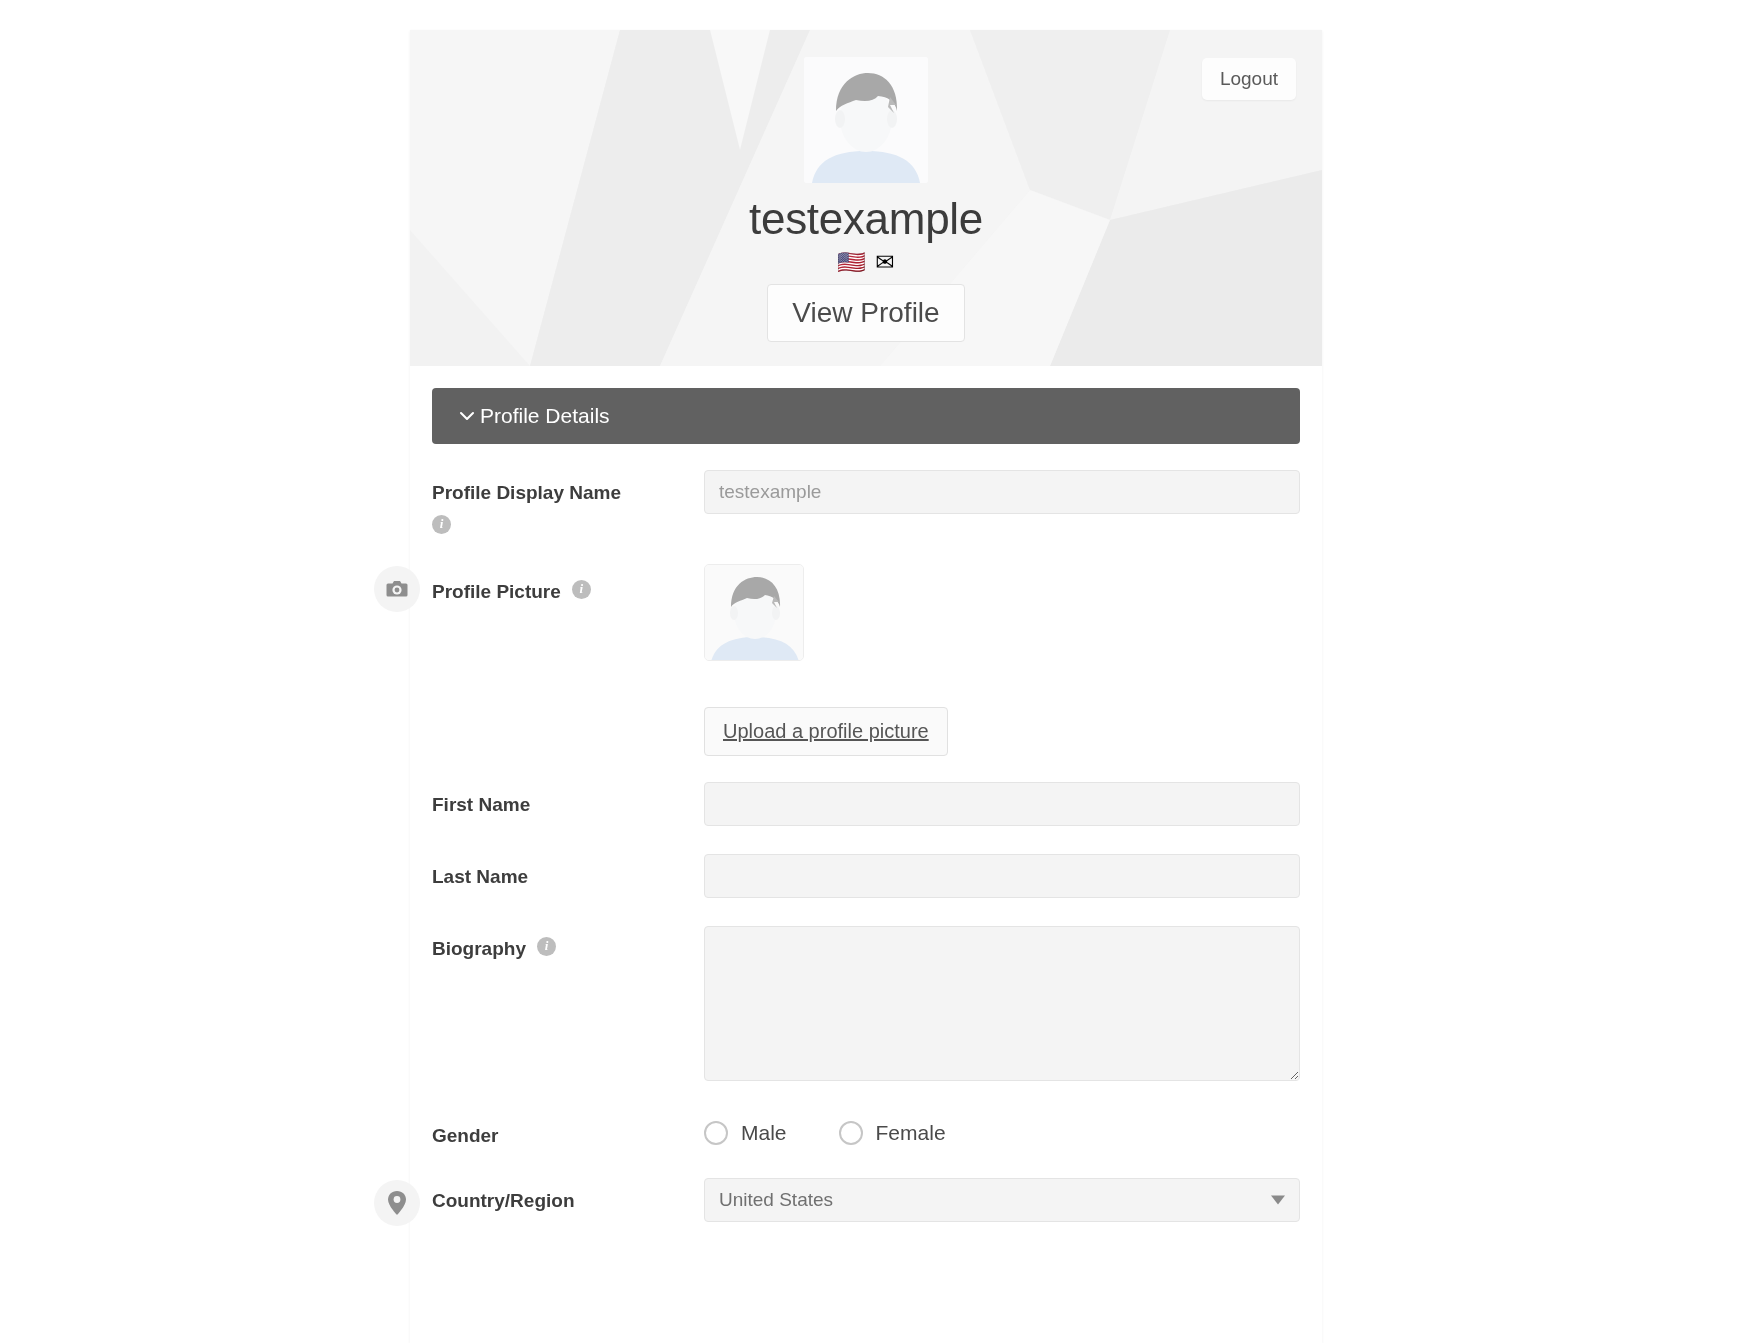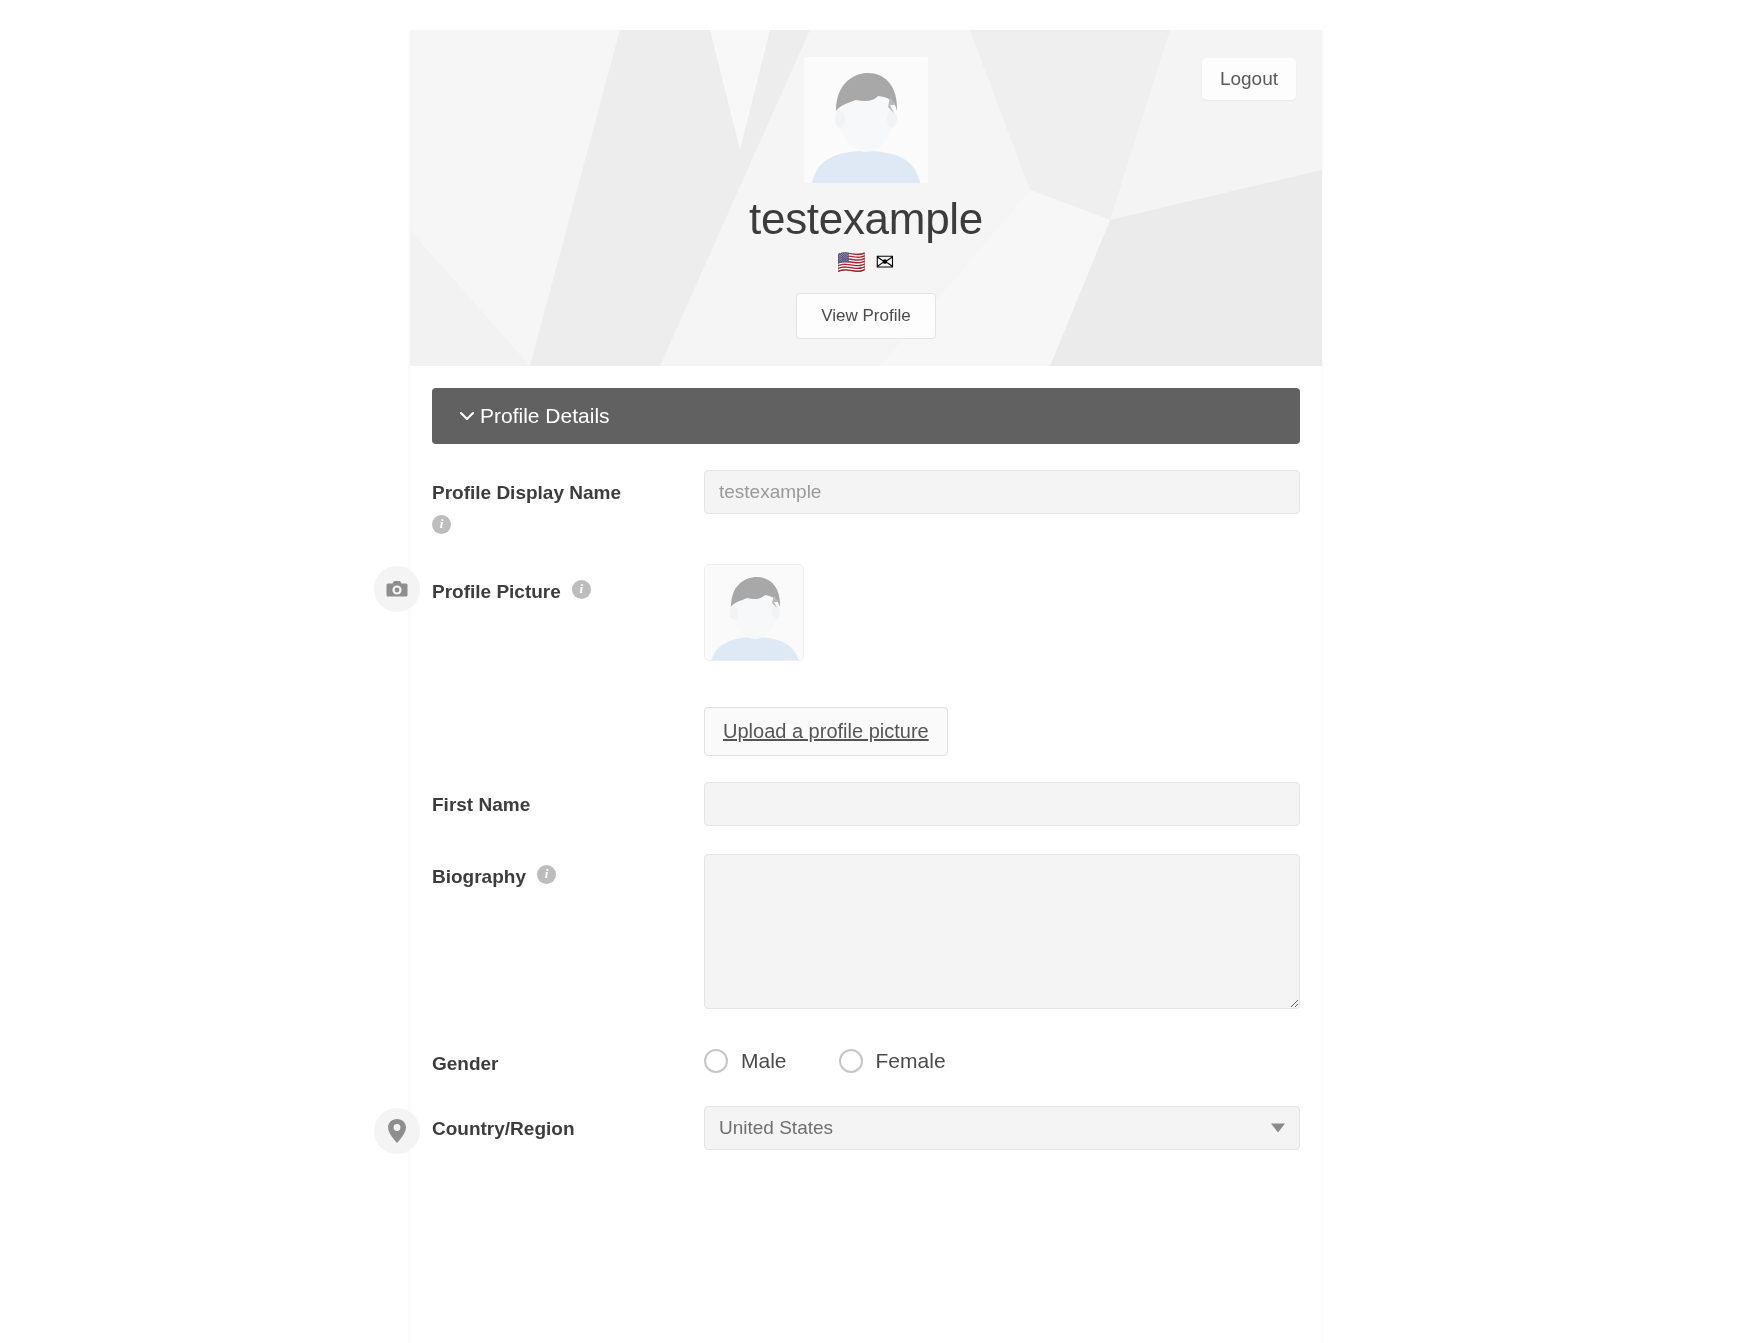--- a/index.html
+++ b/index.html
@@ -70,26 +70,26 @@
   }
   .badges {
     margin-top: 8px;
     display: flex;
     gap: 9px;
     align-items: center;
     font-size: 23px;
     line-height: 1;
   }
   .view-profile-btn {
-    margin-top: 19px;
+    margin-top: 10px;
     background: #fdfdfd;
     border: 1px solid #e3e3e3;
     border-radius: 4px;
     padding: 12px 24px;
-    font-size: 17px;
+    font-size: 28px;
     color: #4b4b4b;
     font-family: "Liberation Sans", sans-serif;
     cursor: pointer;
   }
 
   
   .body { padding: 22px 22px 0 22px; background:#fff; }
 
   .section-header {
     background: #616161;
@@ -352,20 +352,28 @@
 
         <div class="row" style="margin-bottom:28px;">
           <div class="row-label">
             <span class="lbl-text">First Name</span>
           </div>
           <div class="field">
             <input class="inp" type="text" value="" placeholder="" style="">
           </div>
         </div>
 
+        <div class="row" style="margin-bottom:28px;">
+          <div class="row-label">
+            <span class="lbl-text">Last Name</span>
+          </div>
+          <div class="field">
+            <input class="inp" type="text" value="" placeholder="" style="">
+          </div>
+        </div>
 
         <div class="row" style="margin-bottom:28px;">
           <div class="row-label">
             <span class="lbl-text">Biography</span>
             <span class="info-icon">i</span>
           </div>
           <div class="field">
             <textarea class="ta" placeholder="" style=""></textarea>
           </div>
         </div>

